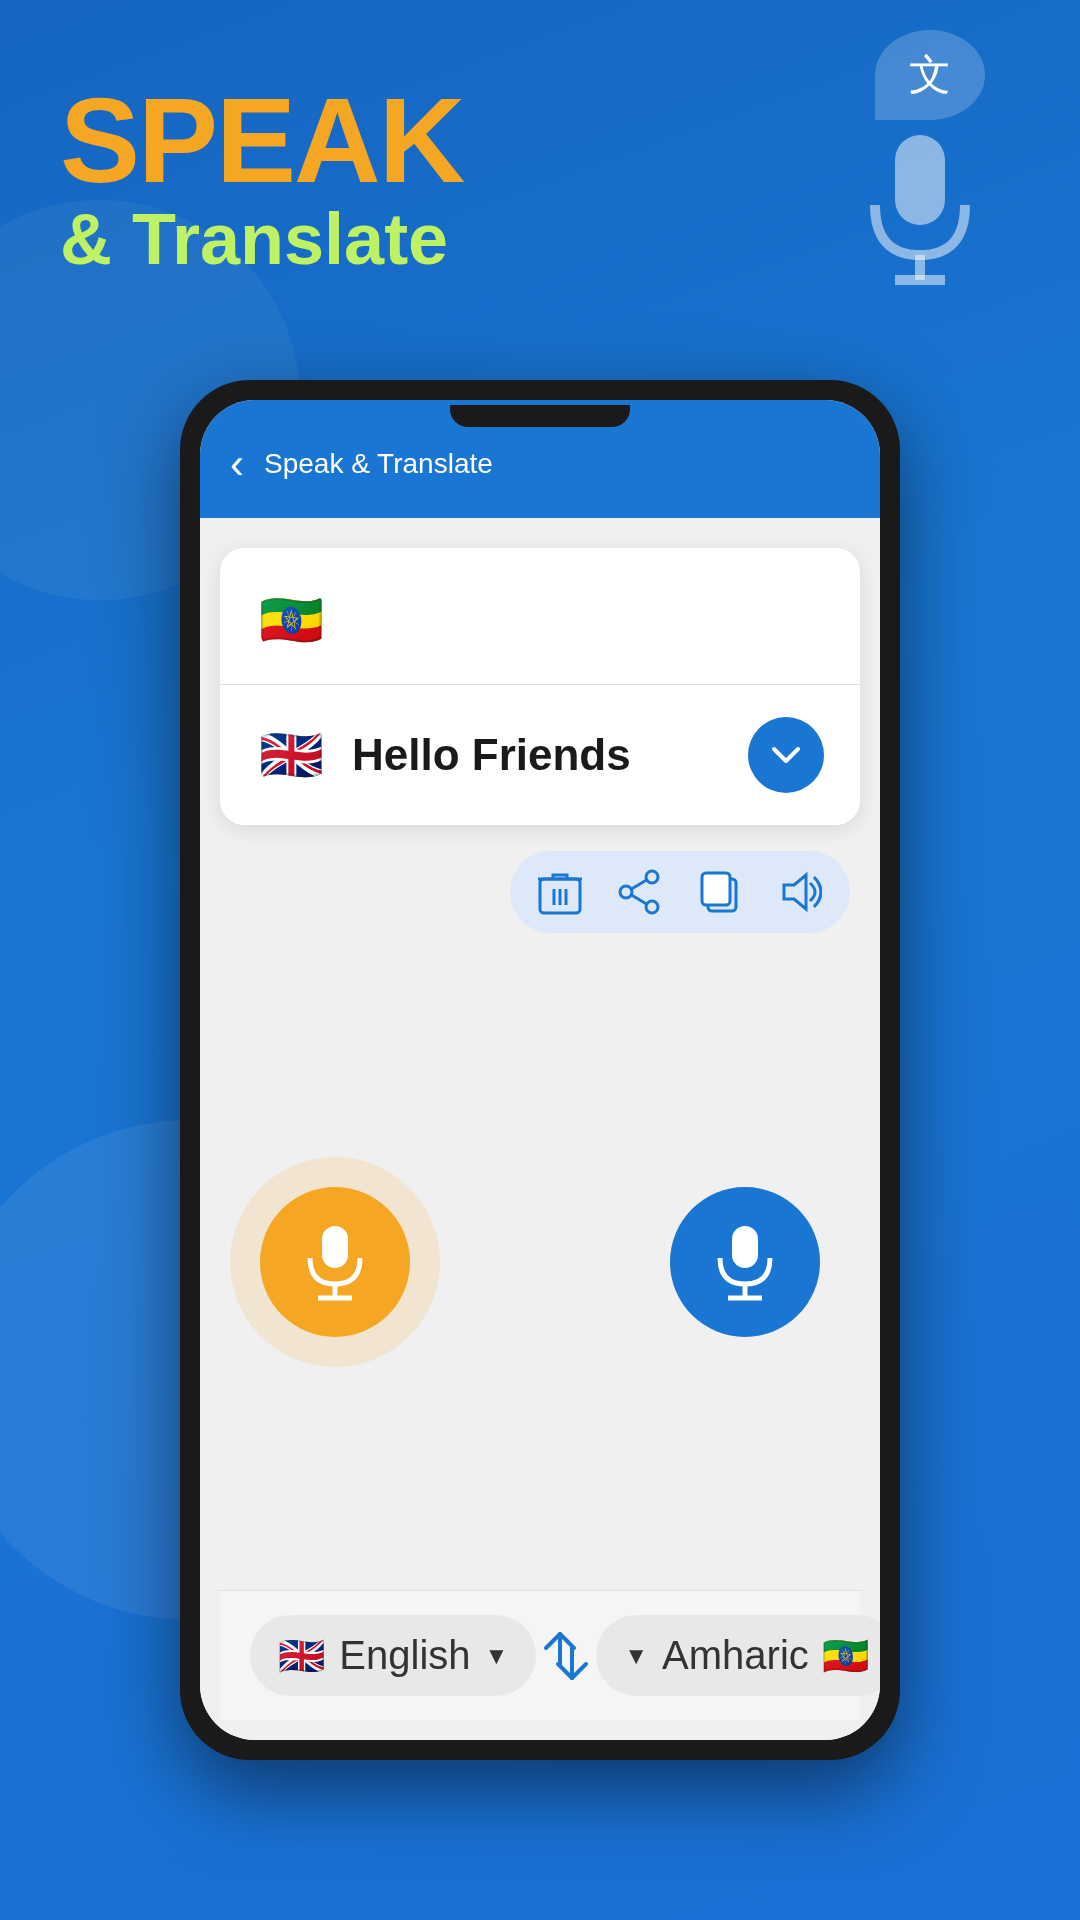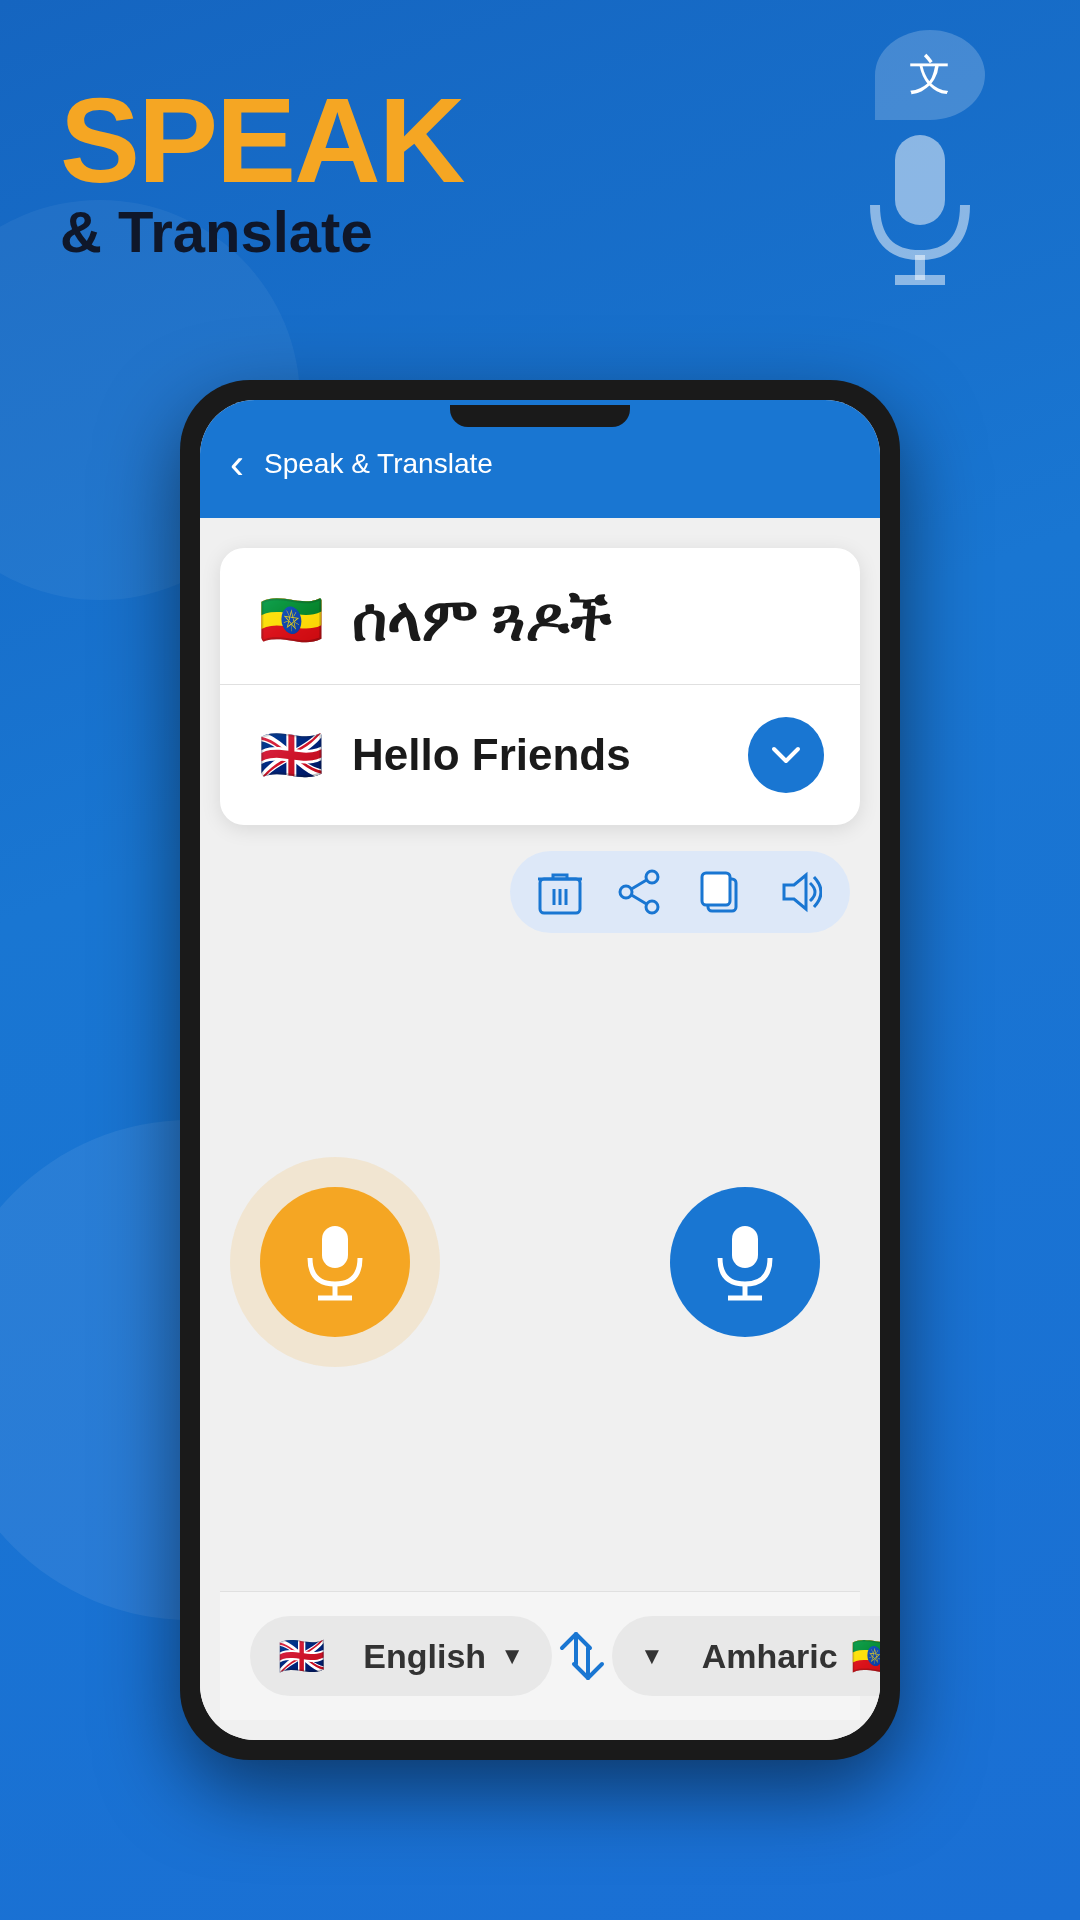--- a/index.html
+++ b/index.html
@@ -54,23 +54,23 @@
 
     .speak-title {
       font-size: 120px;
       font-weight: 900;
       color: #f5a623;
       line-height: 1;
       letter-spacing: -2px;
     }
 
     .translate-subtitle {
-      font-size: 58px;
+      font-size: 72px;
       font-weight: 700;
-      color: #0f172a;
+      color: #bef264;
       line-height: 1.1;
     }
 
     
     .top-mic-area {
       position: absolute;
       top: 30px;
       right: 80px;
       z-index: 2;
       display: flex;
@@ -314,24 +314,23 @@
       align-items: center;
       gap: 14px;
       cursor: pointer;
     }
 
     .lang-flag {
       font-size: 38px;
     }
 
     .lang-label {
-      font-size: 34px;
-      font-weight: 700;
+      font-size: 40px;
+      font-weight: 400;
       color: #333;
-      margin-left: 24px;
     }
 
     .lang-arrow {
       font-size: 24px;
       color: #333;
     }
 
     .swap-btn {
       width: 80px;
       height: 80px;
@@ -379,21 +378,20 @@
     </div>
 
     <div class="app-content">
 
       <div class="translation-card">
 
         <div class="card-top">
           <div class="flag-circle">
             <span>🇪🇹</span>
           </div>
-          <div class="amharic-text">ሰላም ጓዶች</div>
         </div>
 
         <div class="card-bottom">
           <div class="flag-circle">
             <span>🇬🇧</span>
           </div>
           <div class="english-text">Hello Friends</div>
           <div class="expand-btn">
             <svg width="40" height="40" viewBox="0 0 40 40">
               <path d="M8 14 L20 26 L32 14" stroke="white" stroke-width="4" fill="none" stroke-linecap="round" stroke-linejoin="round"></path>

